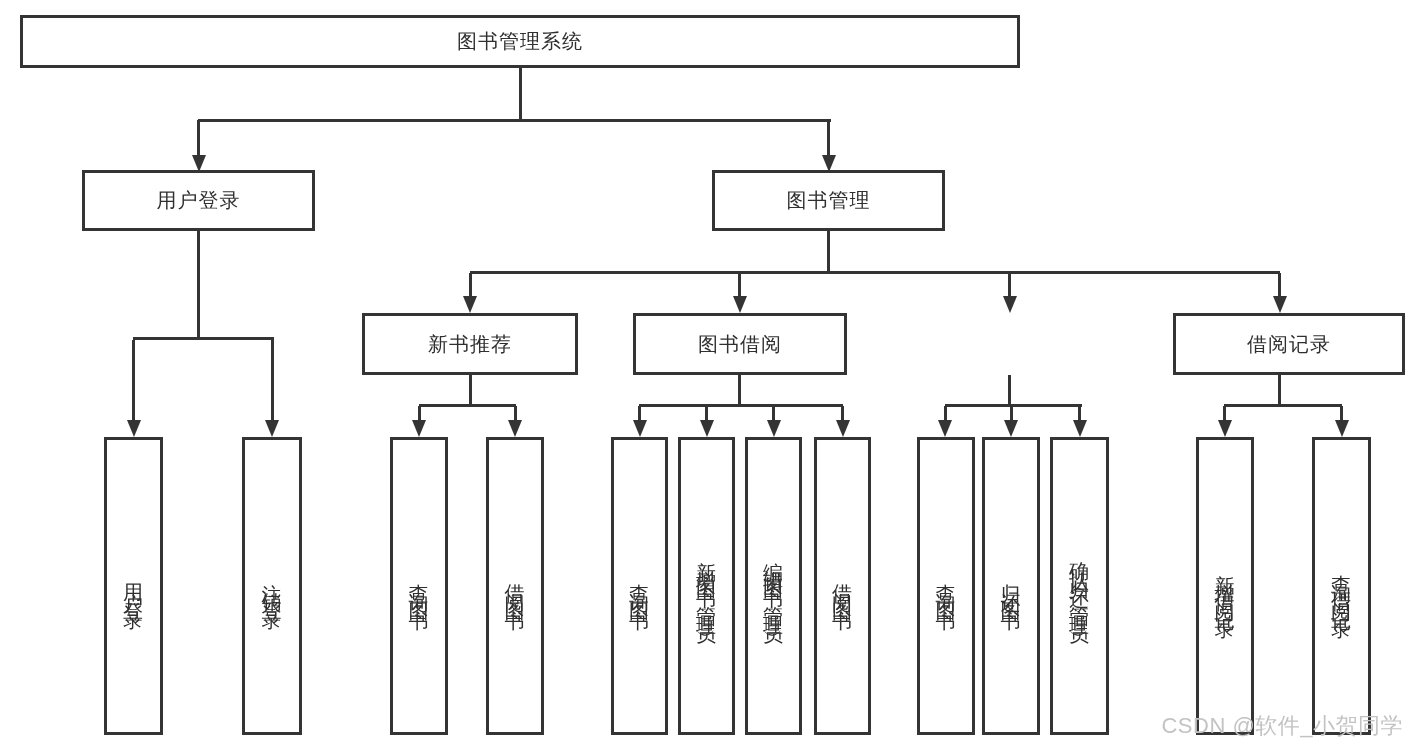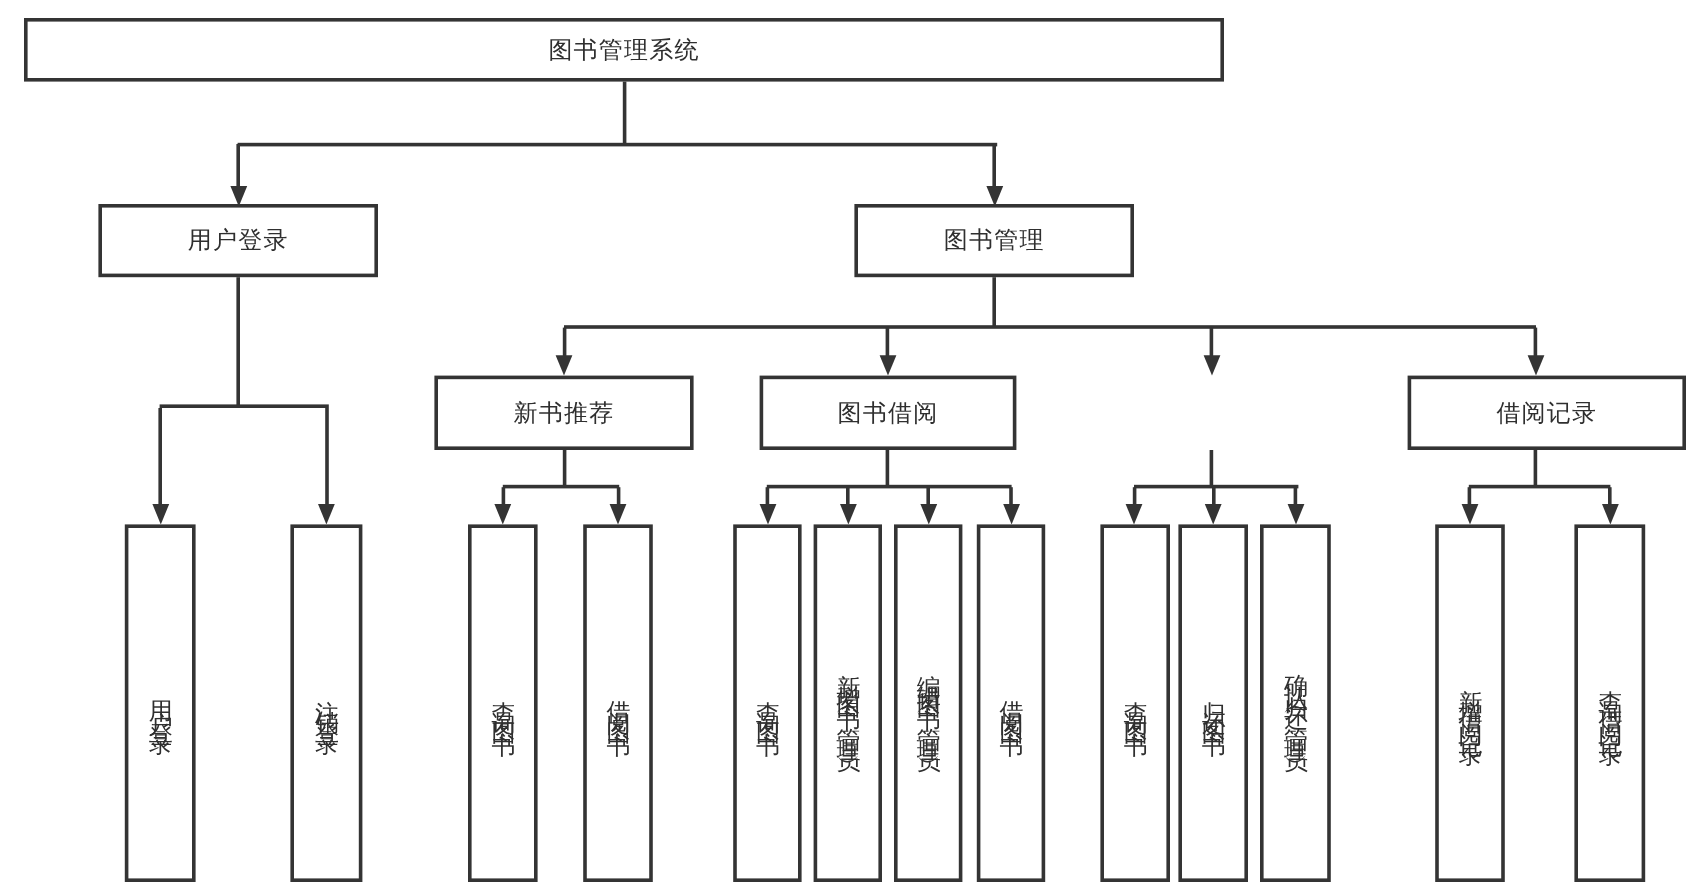--- a/index.html
+++ b/index.html
@@ -161,14 +161,15 @@
     <span class="vtext">确认归还（管理员）</span>
   </div>
 
   <div class="node leaf" style="left:1196px;top:437px;width:58px;height:298px">
     <span class="vtext">新增借阅记录</span>
   </div>
   <div class="node leaf" style="left:1312px;top:437px;width:59px;height:298px">
     <span class="vtext">查询借阅记录</span>
   </div>
 
+  <div class="watermark">CSDN @软件_小贺同学</div>
 
 </div>
 
 </body></html>

